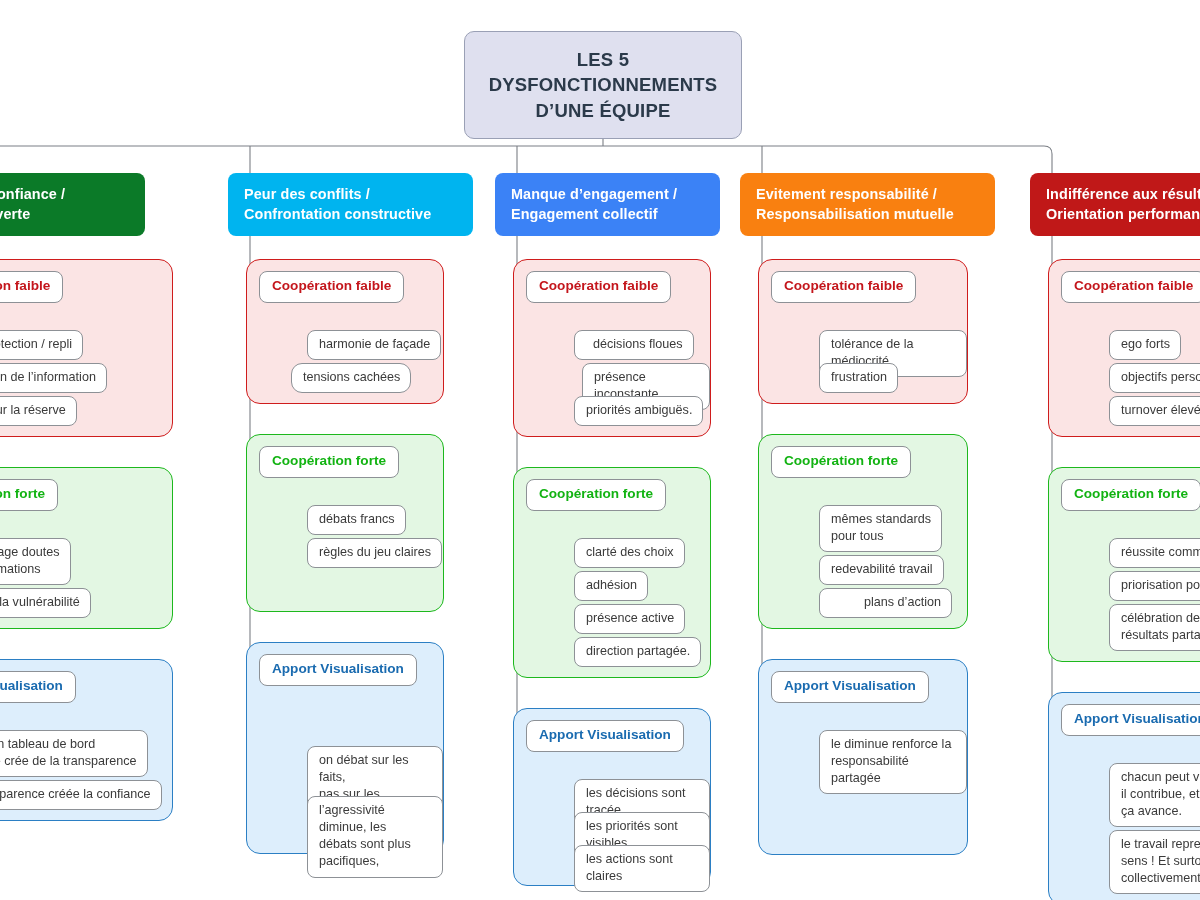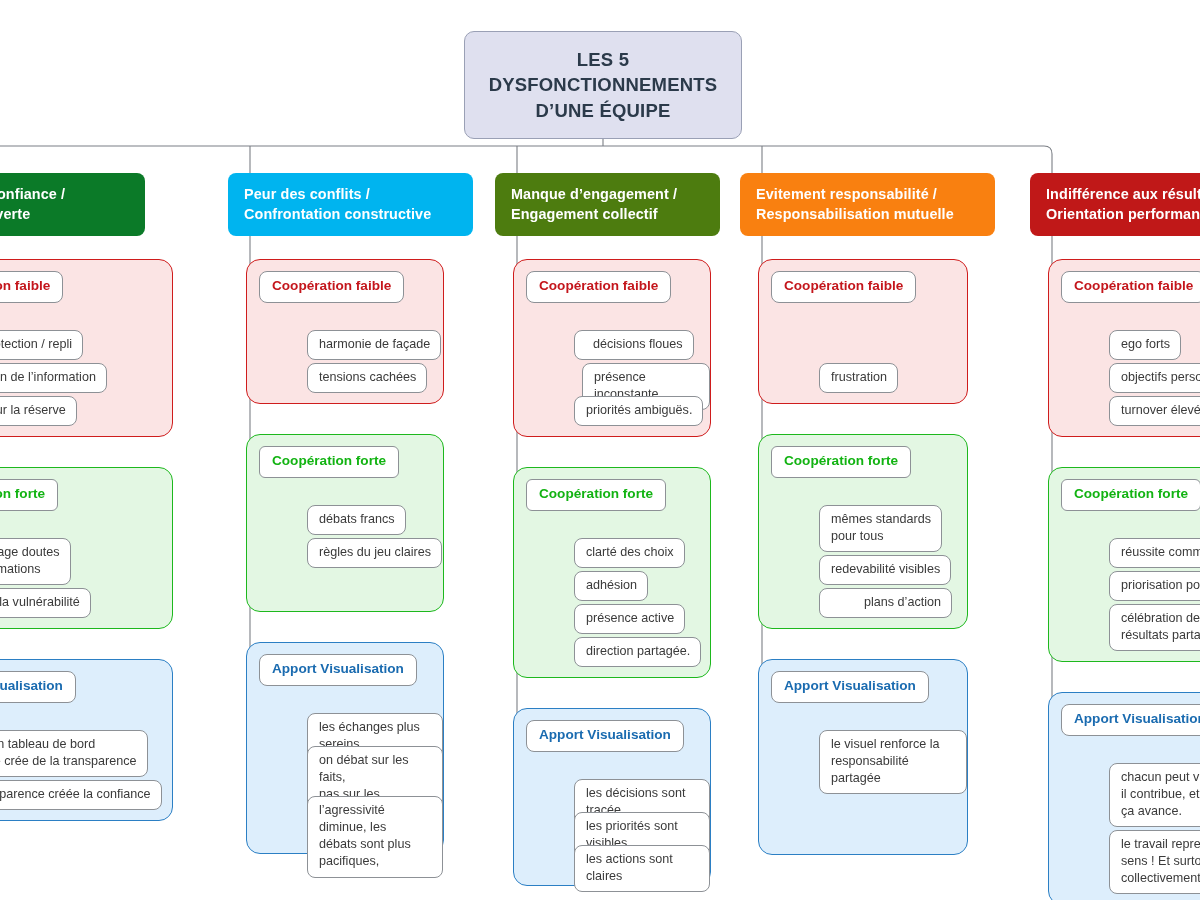--- a/index.html
+++ b/index.html
@@ -101,21 +101,21 @@
     color: #3a3a3a;
     padding: 5px 10px 6px 11px;
     line-height: 1.36;
     white-space: pre-line;
   }
 
   
   .g-faible { background: #fbe4e4; border-color: #cf1c1c; }
   .g-faible .group-title { color: #c4161c; }
   .g-forte  { background: #e3f7e3; border-color: #1db81d; }
-  .g-forte .group-title  { color: #12b312; border-radius: 6px; }
+  .g-forte .group-title  { color: #12b312; }
   .g-apport { background: #ddeefc; border-color: #2b7fc4; }
   .g-apport .group-title { color: #1a6bb0; }
 </style>
 </head>
 <body>
 
 <div id="canvas">
 
   <svg id="wires" viewBox="0 0 1200 900" xmlns="http://www.w3.org/2000/svg">
       <path d="M 603 139 L 603 146" fill="none" stroke="#7b7f85" stroke-width="1.1"></path>
@@ -227,38 +227,37 @@
 partagé crée de la transparence</div>
           <div class="leaf" style="left: 40px; top: 120px; max-width: 260px;">la transparence créée la confiance</div>
         </div>
       </div>
       <div class="branch" style="left: 228px;">
         <div class="branch-header" style="width: 245px; background: rgb(0, 180, 239);">Peur des conflits /
 Confrontation constructive</div>
         <div class="group g-faible" style="left: 18px; width: 198px; top: 86px; height: 145px;">
           <div class="group-title" style="left: 12px; top: 11px;">Coopération faible</div>
           <div class="leaf" style="left: 60px; top: 70px; max-width: 170px;">harmonie de façade</div>
-          <div class="leaf" style="left: 60px; top: 103px; max-width: 170px;">tensions cachées</div>
+          <div class="leaf" style="left: 44px; top: 103px; max-width: 170px; border-radius: 11px;">tensions cachées</div>
         </div>
         <div class="group g-forte" style="left: 18px; width: 198px; top: 261px; height: 178px;">
           <div class="group-title" style="left: 12px; top: 11px;">Coopération forte</div>
           <div class="leaf" style="left: 60px; top: 70px; max-width: 170px; text-align: center;">débats francs</div>
           <div class="leaf" style="left: 60px; top: 103px; max-width: 170px;">règles du jeu claires</div>
         </div>
         <div class="group g-apport" style="left: 18px; width: 198px; top: 469px; height: 212px;">
           <div class="group-title" style="left: 12px; top: 11px;">Apport Visualisation</div>
-          <div class="leaf" style="left: 60px; top: 70px; max-width: 170px;">les échanges plus sereins</div>
           <div class="leaf" style="left: 60px; top: 103px; max-width: 170px;">on débat sur les faits,
 pas sur les personnes.</div>
           <div class="leaf" style="left: 60px; top: 153px; max-width: 170px;">l’agressivité diminue, les
 débats sont plus pacifiques,</div>
         </div>
       </div>
       <div class="branch" style="left: 495px;">
-        <div class="branch-header" style="width: 225px; background: #4d7c0f;">Manque d’engagement /
+        <div class="branch-header" style="width: 225px; background: #3b82f6;">Manque d’engagement /
 Engagement collectif</div>
         <div class="group g-faible" style="left: 18px; width: 198px; top: 86px; height: 178px;">
           <div class="group-title" style="left: 12px; top: 11px;">Coopération faible</div>
           <div class="leaf" style="left: 60px; top: 70px; max-width: 170px; padding-left: 18px;">décisions floues</div>
           <div class="leaf" style="left: 60px; top: 103px; max-width: 170px; margin-left: 8px;">présence inconstante</div>
           <div class="leaf" style="left: 60px; top: 136px; max-width: 170px;">priorités ambiguës.</div>
         </div>
         <div class="group g-forte" style="left: 18px; width: 198px; top: 294px; height: 211px;">
           <div class="group-title" style="left: 12px; top: 11px;">Coopération forte</div>
           <div class="leaf" style="left: 60px; top: 70px; max-width: 170px;">clarté des choix</div>
@@ -271,32 +270,33 @@
           <div class="leaf" style="left: 60px; top: 70px; max-width: 170px;">les décisions sont tracée</div>
           <div class="leaf" style="left: 60px; top: 103px; max-width: 170px;">les priorités sont visibles</div>
           <div class="leaf" style="left: 60px; top: 136px; max-width: 170px;">les actions sont claires</div>
         </div>
       </div>
       <div class="branch" style="left: 740px;">
         <div class="branch-header" style="width: 255px; background: rgb(249, 128, 16);">Evitement responsabilité /
 Responsabilisation mutuelle</div>
         <div class="group g-faible" style="left: 18px; width: 210px; top: 86px; height: 145px;">
           <div class="group-title" style="left: 12px; top: 11px;">Coopération faible</div>
+          <div class="leaf" style="left: 60px; top: 70px; max-width: 182px;">tolérance de la médiocrité</div>
           <div class="leaf" style="left: 60px; top: 103px; max-width: 182px;">frustration</div>
         </div>
         <div class="group g-forte" style="left: 18px; width: 210px; top: 261px; height: 195px;">
           <div class="group-title" style="left: 12px; top: 11px;">Coopération forte</div>
           <div class="leaf" style="left: 60px; top: 70px; max-width: 182px;">mêmes standards
 pour tous</div>
-          <div class="leaf" style="left: 60px; top: 120px; max-width: 182px;">redevabilité visibles</div>
+          <div class="leaf" style="left: 60px; top: 120px; max-width: 182px;">redevabilité travail</div>
           <div class="leaf" style="left: 60px; top: 153px; max-width: 182px; padding-left: 44px;">plans d’action</div>
         </div>
         <div class="group g-apport" style="left: 18px; width: 210px; top: 486px; height: 196px;">
           <div class="group-title" style="left: 12px; top: 11px;">Apport Visualisation</div>
-          <div class="leaf" style="left: 60px; top: 70px; max-width: 182px;">le visuel renforce la
+          <div class="leaf" style="left: 60px; top: 70px; max-width: 182px;">le diminue renforce la
 responsabilité partagée</div>
         </div>
       </div>
       <div class="branch" style="left: 1030px;">
         <div class="branch-header" style="width: 262px; background: rgb(192, 24, 24);">Indifférence aux résultats /
 Orientation performance</div>
         <div class="group g-faible" style="left: 18px; width: 235px; top: 86px; height: 178px;">
           <div class="group-title" style="left: 12px; top: 11px;">Coopération faible</div>
           <div class="leaf" style="left: 60px; top: 70px; max-width: 207px;">ego forts</div>
           <div class="leaf" style="left: 60px; top: 103px; max-width: 207px;">objectifs personnels</div>

